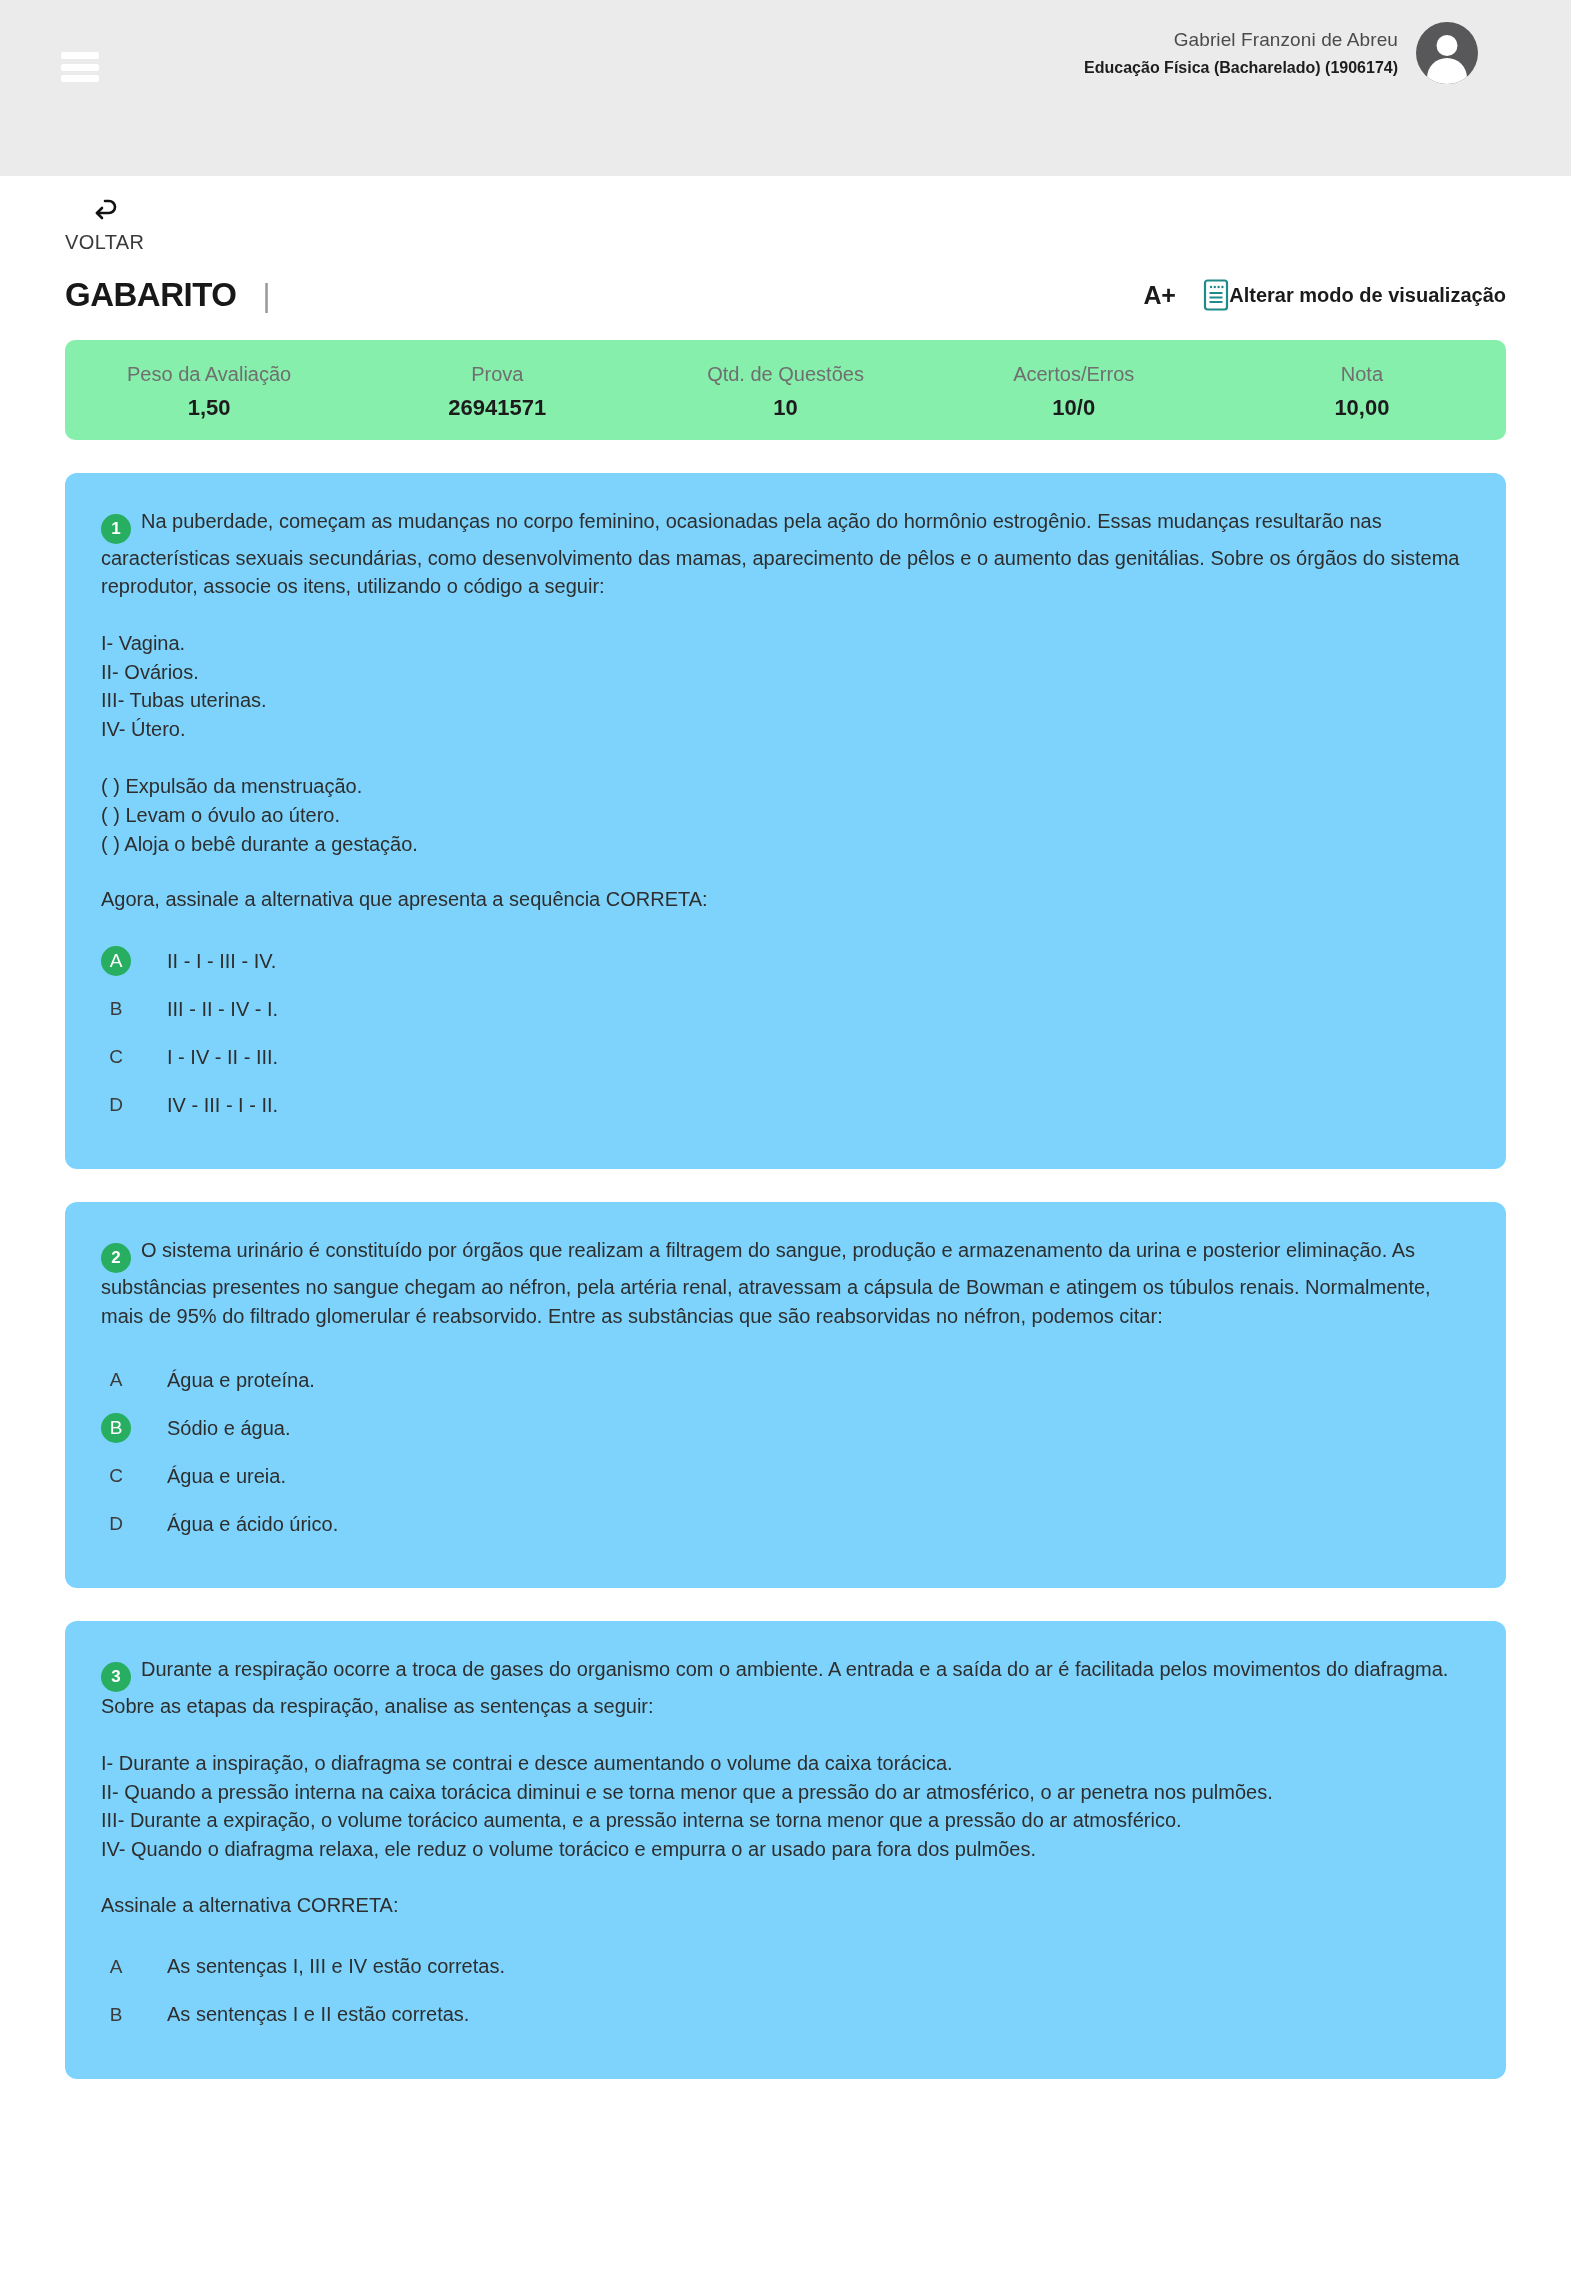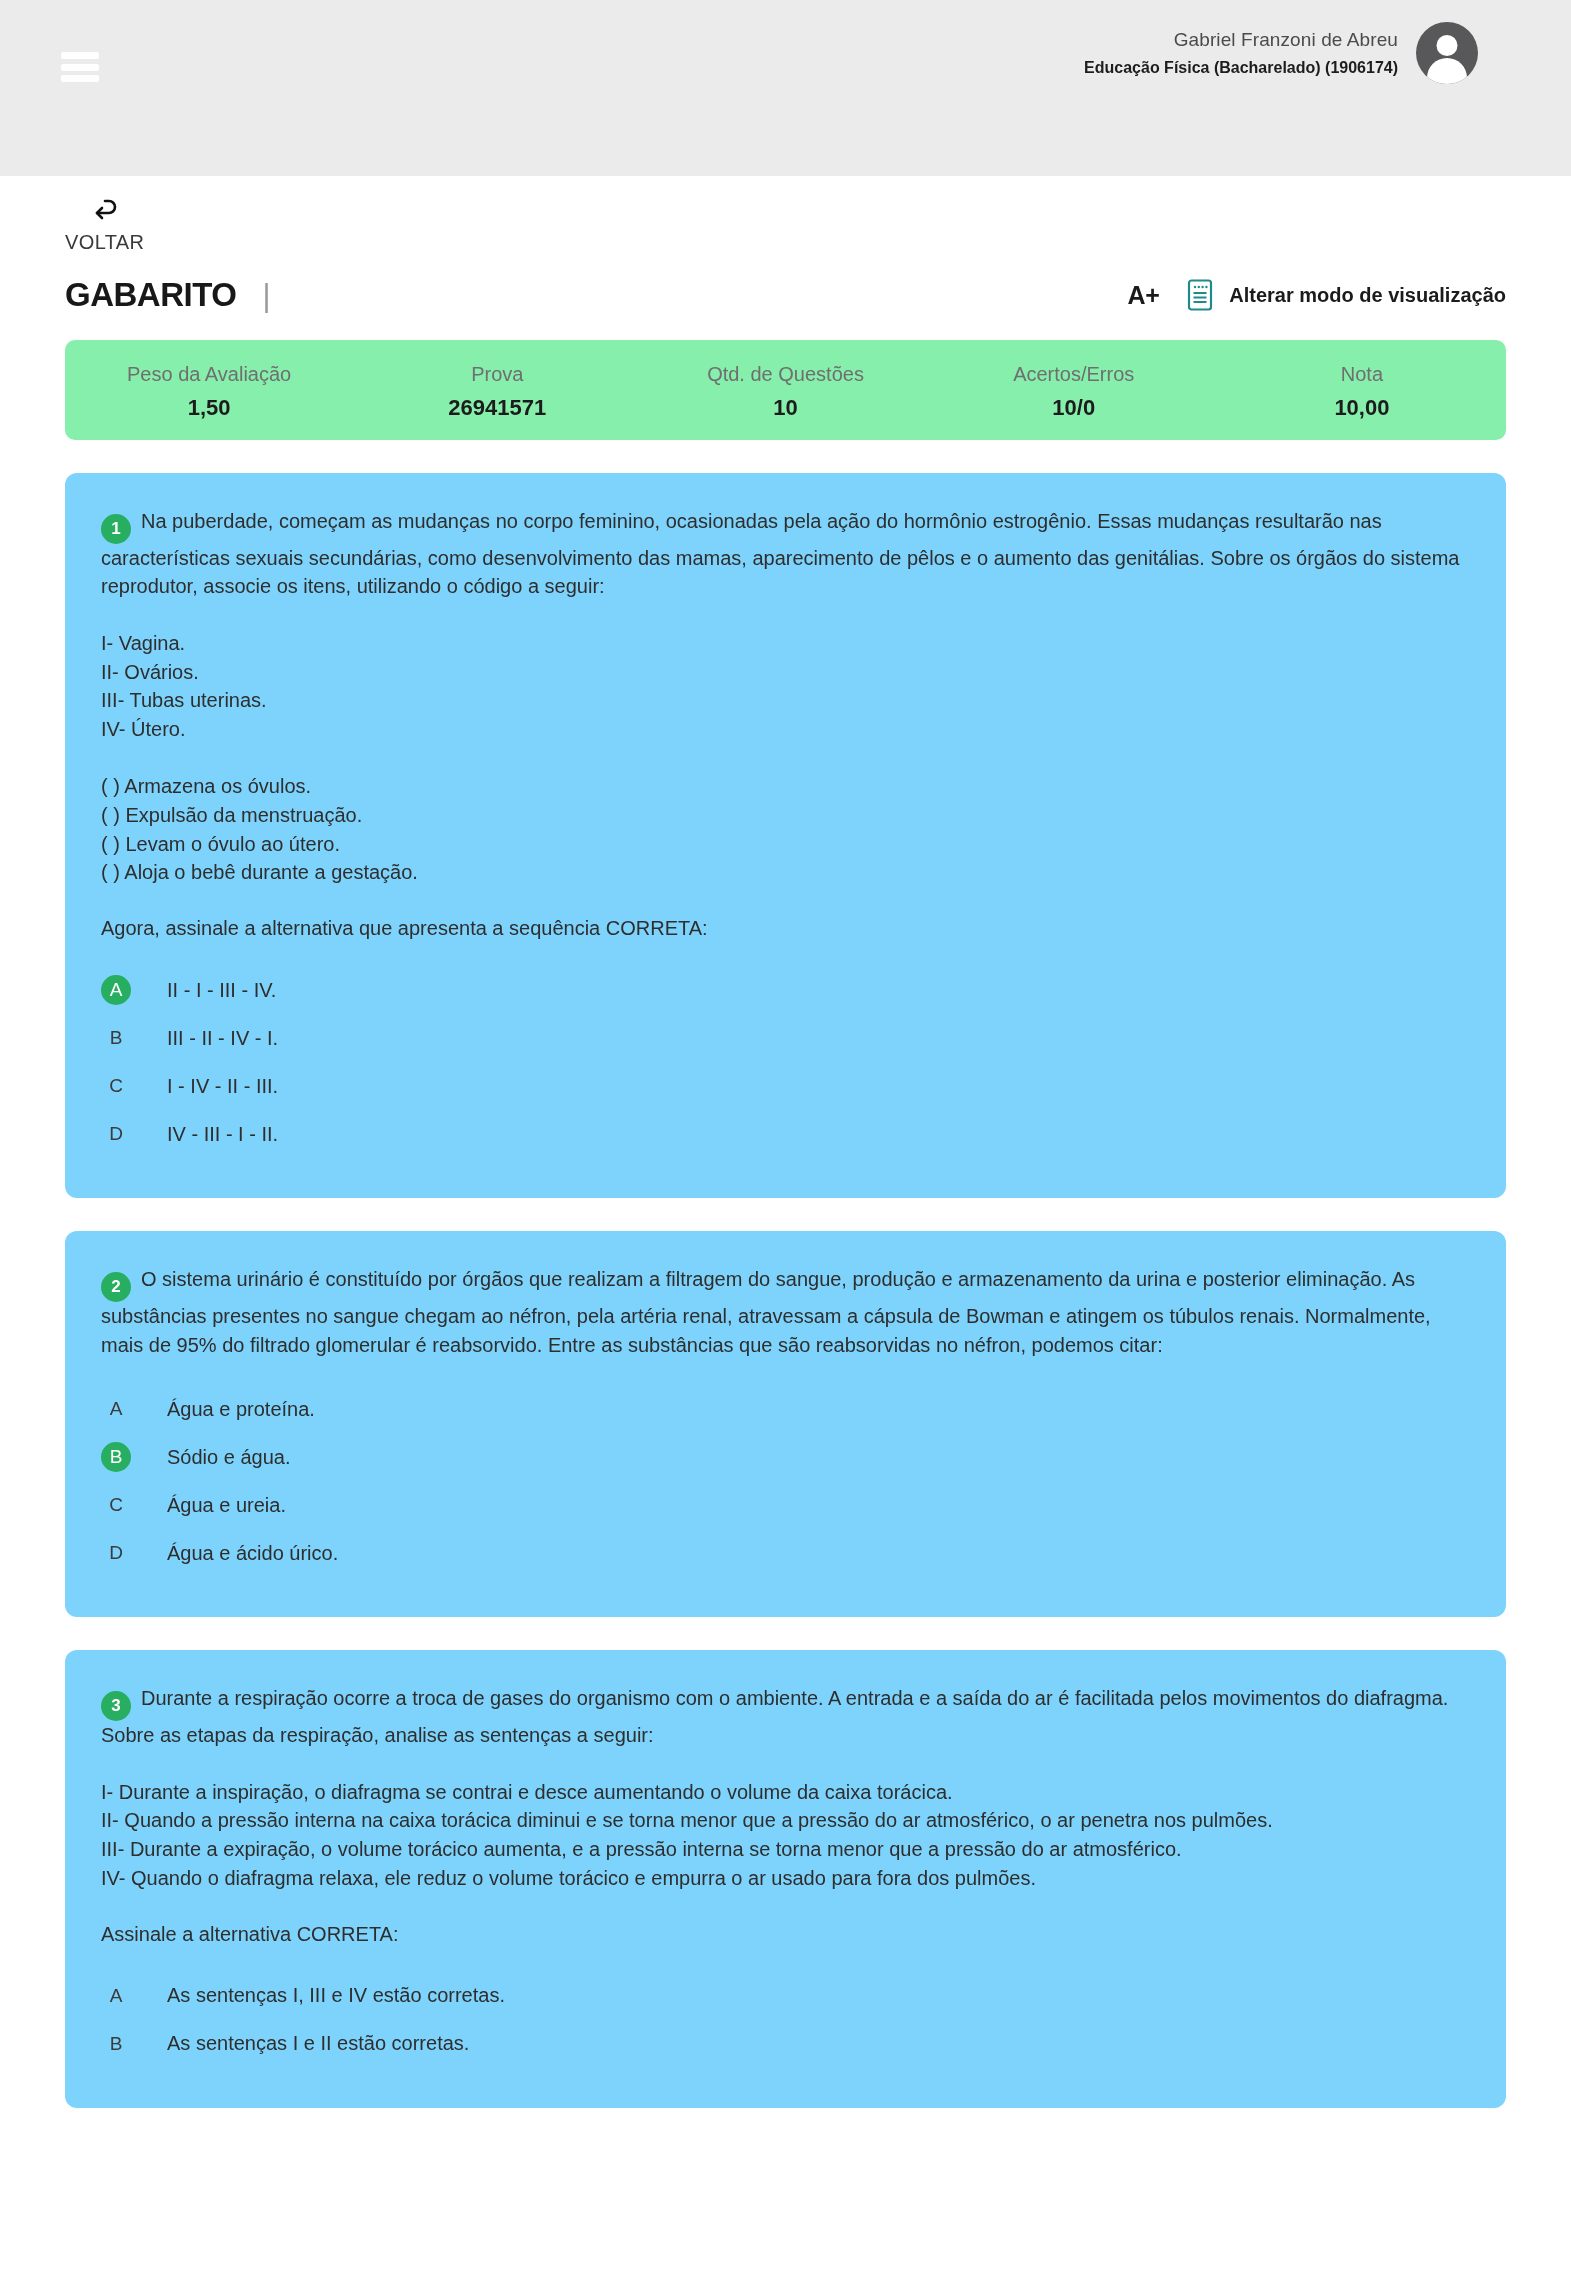--- a/index.html
+++ b/index.html
@@ -110,21 +110,21 @@
     color: #181818;
   }
   .title-sep { color:#9a9a9a; font-weight:300; margin: 0 10px; font-size: 31px; }
   .title-rest { font-weight: 400; color: #242424; font-size: 31px; }
 
   .title-right { display:flex; align-items:center; gap: 28px; }
   .a-plus {
     font-size: 25px; font-weight: 700; color:#1b1b1b; cursor:pointer;
     letter-spacing: -.5px;
   }
-  .view-mode { display:flex; align-items:center; gap: 16px; cursor:pointer; }
+  .view-mode { display:flex; align-items:center; cursor:pointer; }
   .view-icon { width: 26px; height: 32px; display:block; }
   .view-label { font-size: 20px; font-weight: 700; color:#1b1b1b; }
 
   
   .stats {
     margin-top: 26px;
     background: #86efac;
     border-radius: 10px;
     height: 100px;
     display: flex;
@@ -264,21 +264,20 @@
     <div class="qbody">
       <span class="qnum">1</span><span>Na puberdade, começam as mudanças no corpo feminino, ocasionadas pela ação do hormônio estrogênio. Essas mudanças resultarão nas características sexuais secundárias, como desenvolvimento das mamas, aparecimento de pêlos e o aumento das genitálias. Sobre os órgãos do sistema reprodutor, associe os itens, utilizando o código a seguir:</span>
     </div>
     <div class="block">
       <div class="line">I- Vagina.</div>
       <div class="line">II- Ovários.</div>
       <div class="line">III- Tubas uterinas.</div>
       <div class="line">IV- Útero.</div>
     </div>
     <div class="block">
-      <div class="line">(   ) Armazena os óvulos.</div>
       <div class="line">(   ) Expulsão da menstruação.</div>
       <div class="line">(   ) Levam o óvulo ao útero.</div>
       <div class="line">(   ) Aloja o bebê durante a gestação.</div>
     </div>
     <div class="prompt">Agora, assinale a alternativa que apresenta a sequência CORRETA:</div>
     <div class="alts">
       <div class="alt correct">
         <span class="alt-letter">A</span>
         <span class="alt-sp"></span>
         <span class="alt-text">II - I - III - IV.</span>

